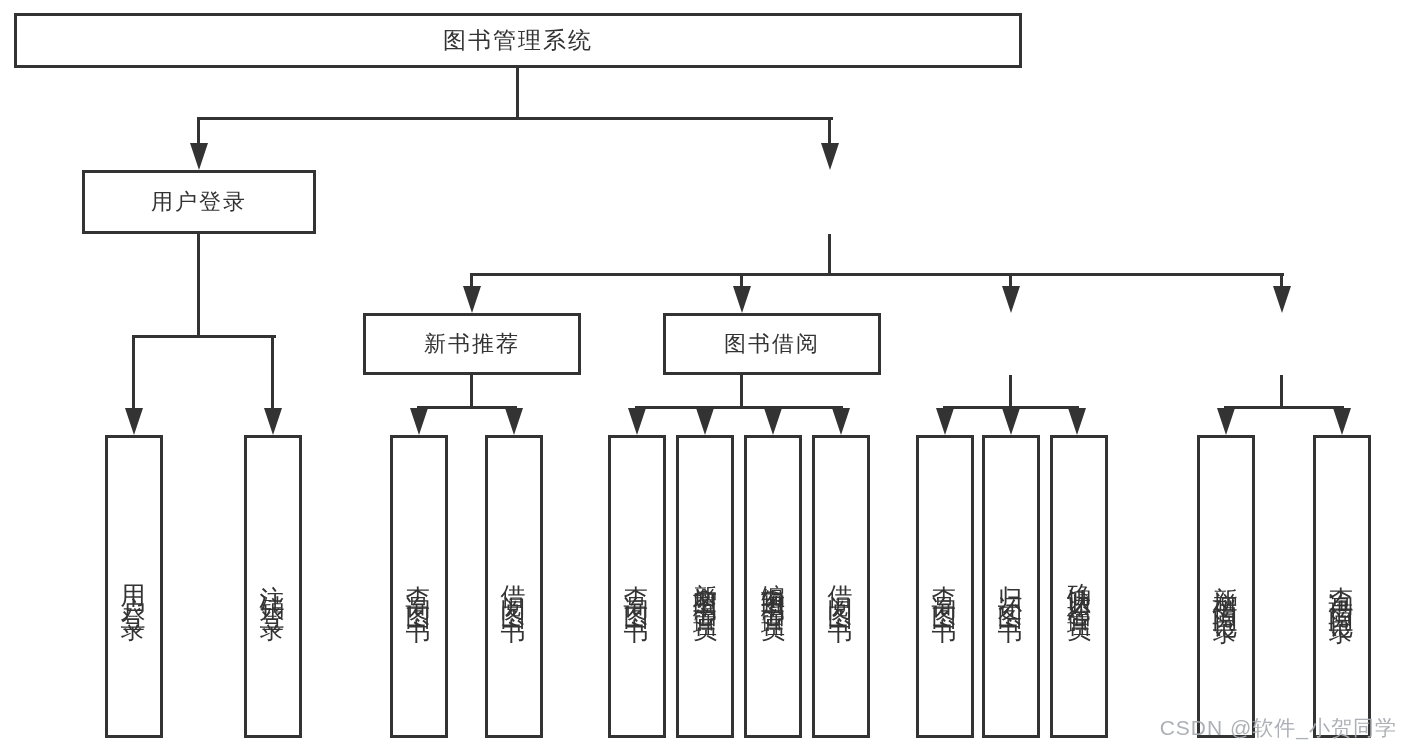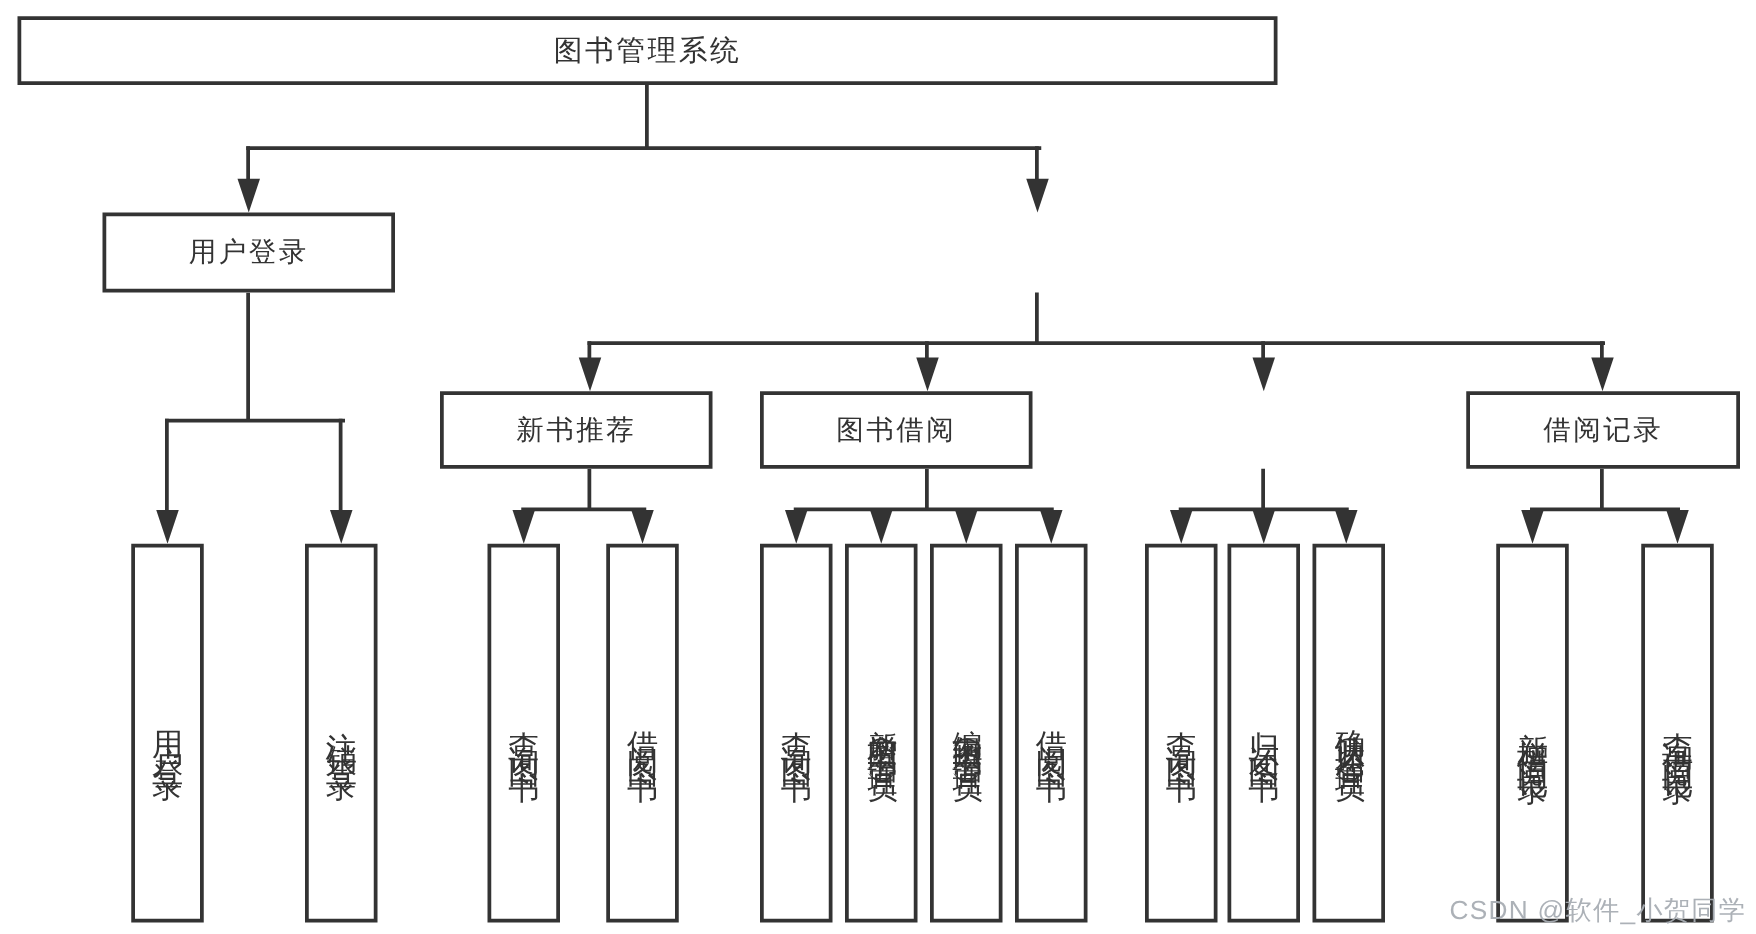--- a/index.html
+++ b/index.html
@@ -86,32 +86,29 @@
 
   <div class="box root" style="left:14px; top:13px; width:1008px; height:55px;">
     <span>图书管理系统</span>
   </div>
 
   <div class="box" style="left:82px; top:170px; width:234px; height:64px;">
     <span>用户登录</span>
   </div>
 
 
-  <div class="box" style="left:352px; top:313px; width:218px; height:62px;">
+  <div class="box" style="left:363px; top:313px; width:218px; height:62px;">
     <span>新书推荐</span>
   </div>
 
-  <div class="box" style="left:608px; top:313px; width:218px; height:62px;">
+  <div class="box" style="left:663px; top:313px; width:218px; height:62px;">
     <span>图书借阅</span>
   </div>
 
 
-  <div class="box" style="left:1173px; top:313px; width:219px; height:62px;">
-    <span>借阅记录</span>
-  </div>
 
   <div class="leaf v4" style="left:105px;">
     <span>用户登录</span>
   </div>
   <div class="leaf v4" style="left:244px;">
     <span>注销登录</span>
   </div>
 
   <div class="leaf v4" style="left:390px;">
     <span>查询图书</span>

